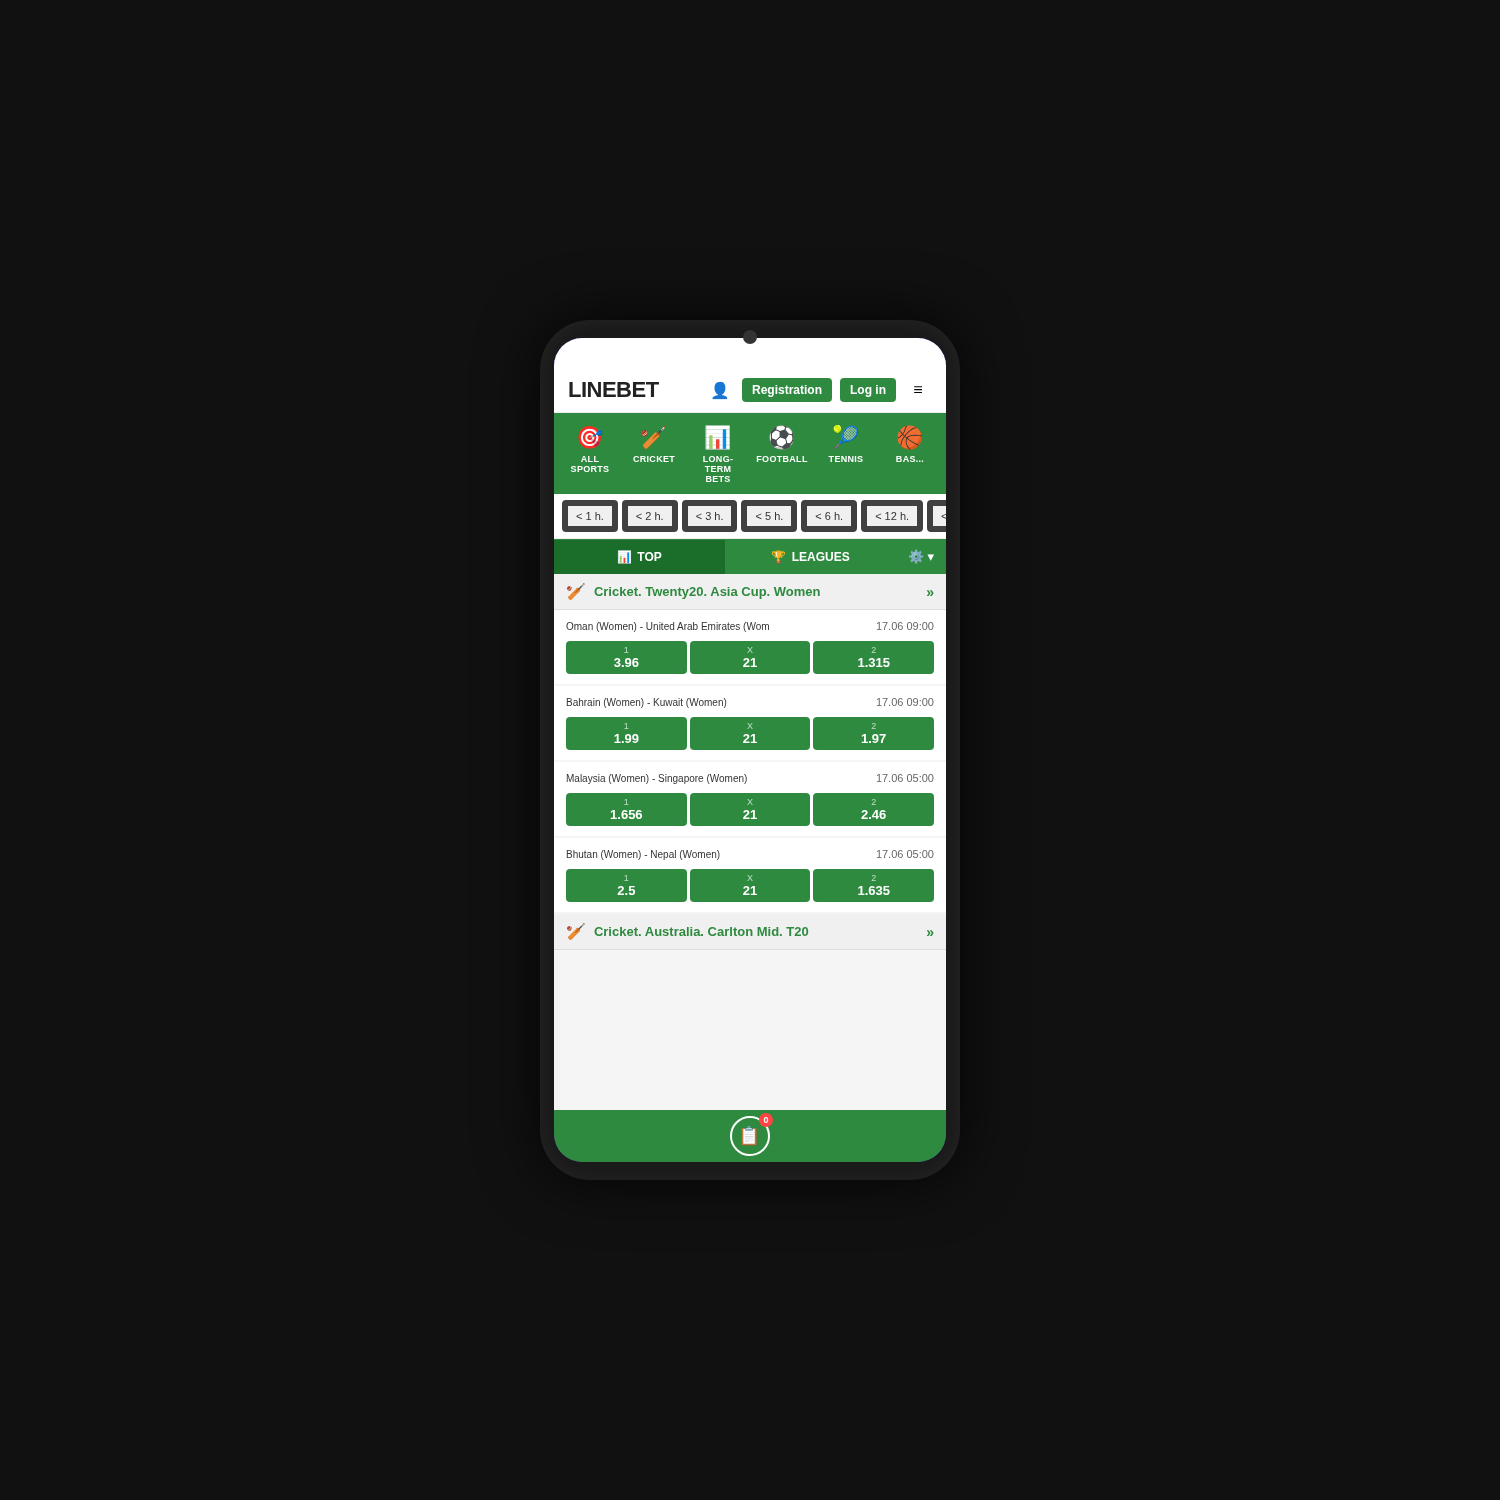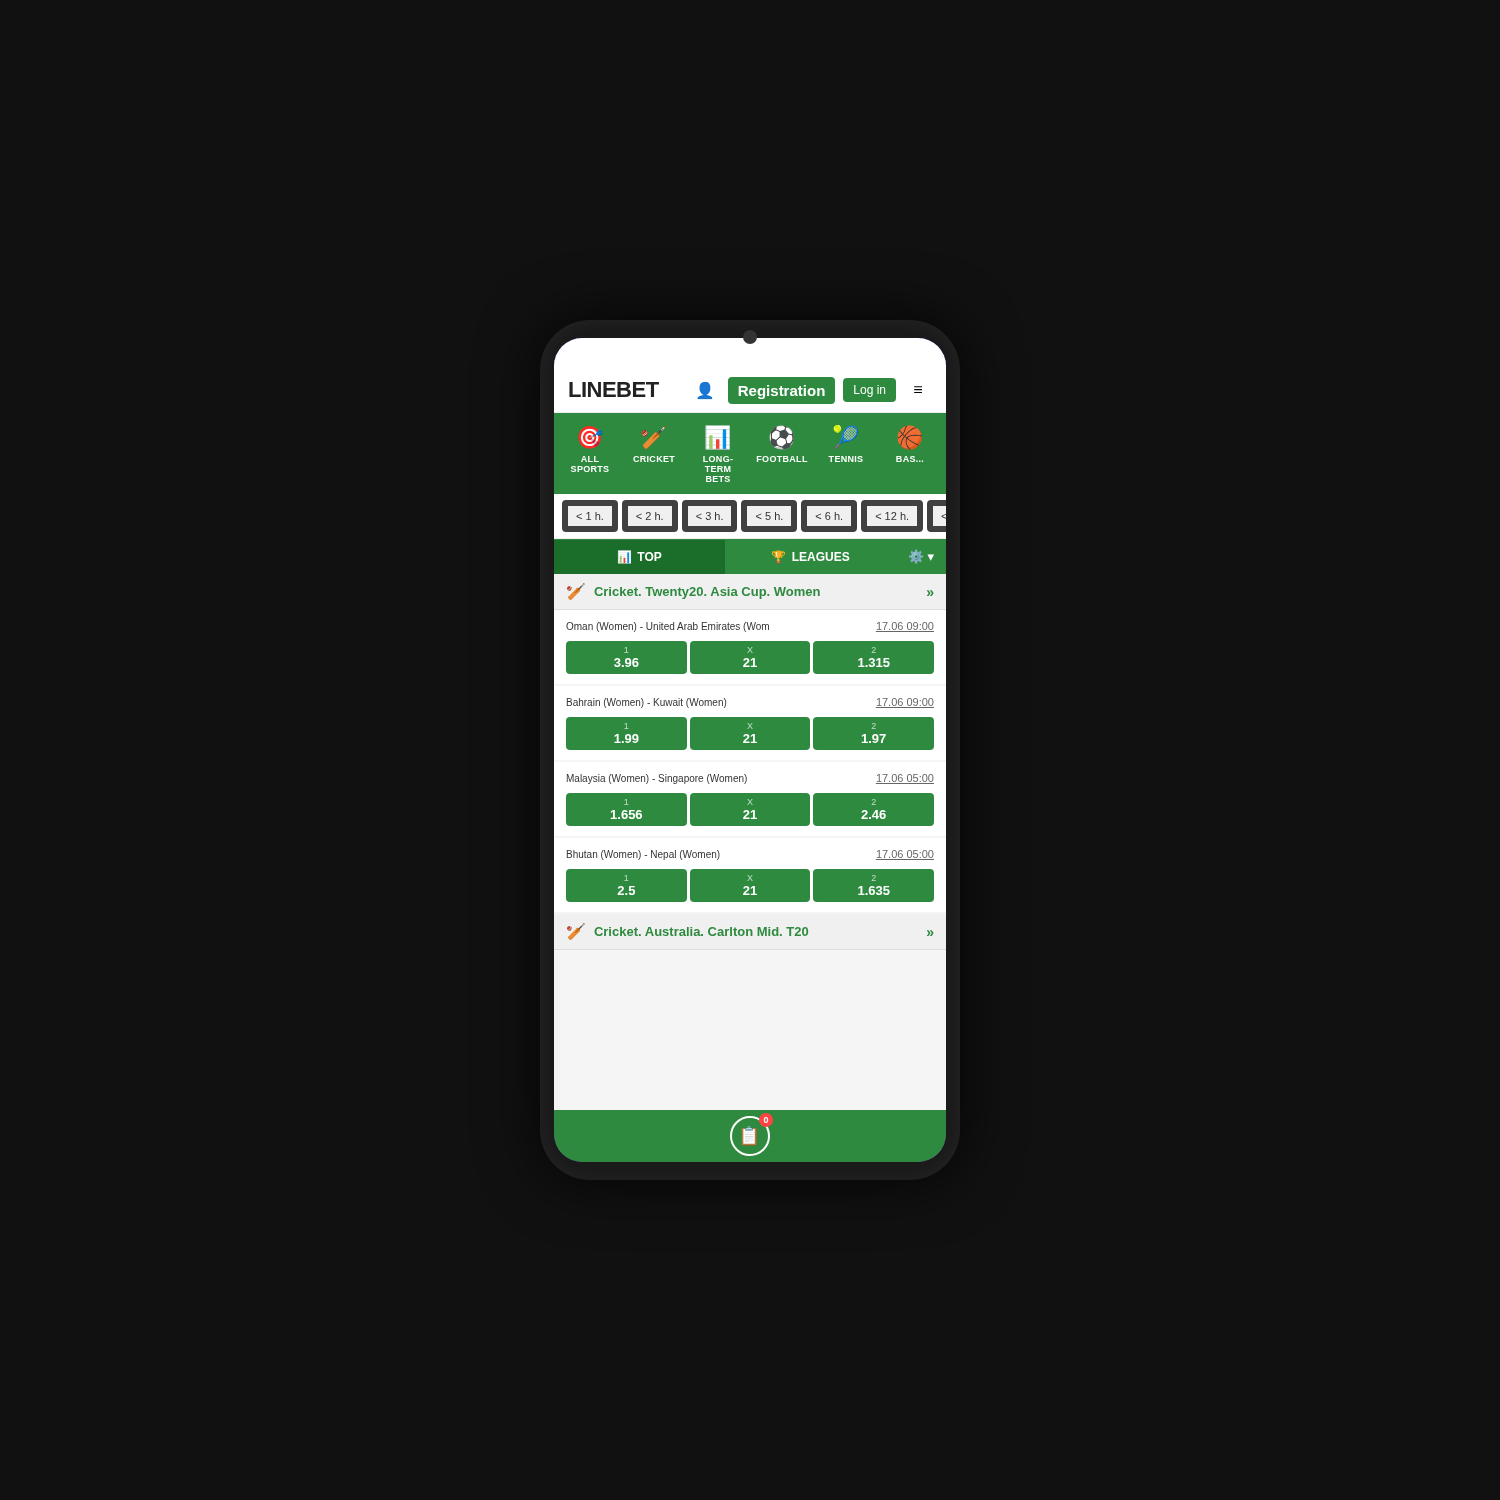--- a/index.html
+++ b/index.html
@@ -79,33 +79,33 @@
       font-size: 16px;
       cursor: pointer;
     }
 
     .btn-registration {
       background: #2d8a3e;
       color: #fff;
       border: none;
       border-radius: 4px;
       padding: 5px 10px;
-      font-size: 15px;
+      font-size: 12px;
       font-weight: bold;
       cursor: pointer;
     }
 
     .btn-login {
       background: #2d8a3e;
       color: #fff;
       border: none;
       border-radius: 4px;
       padding: 5px 10px;
       font-size: 12px;
-      font-weight: normal;
+      font-weight: bold;
       cursor: pointer;
     }
 
     .nav-bar {
       background: #fff;
       padding: 6px 14px;
       display: flex;
       align-items: center;
       gap: 12px;
     }
@@ -315,21 +315,20 @@
       font-size: 10px;
       color: #333;
       flex: 1;
       line-height: 1.3;
     }
 
     .match-time {
       font-size: 11px;
       color: #666;
       white-space: nowrap;
-      text-decoration: underline;
     }
 
     .odds-row {
       display: flex;
       gap: 3px;
       padding: 4px 12px 10px;
     }
 
     .odd-btn {
       flex: 1;

